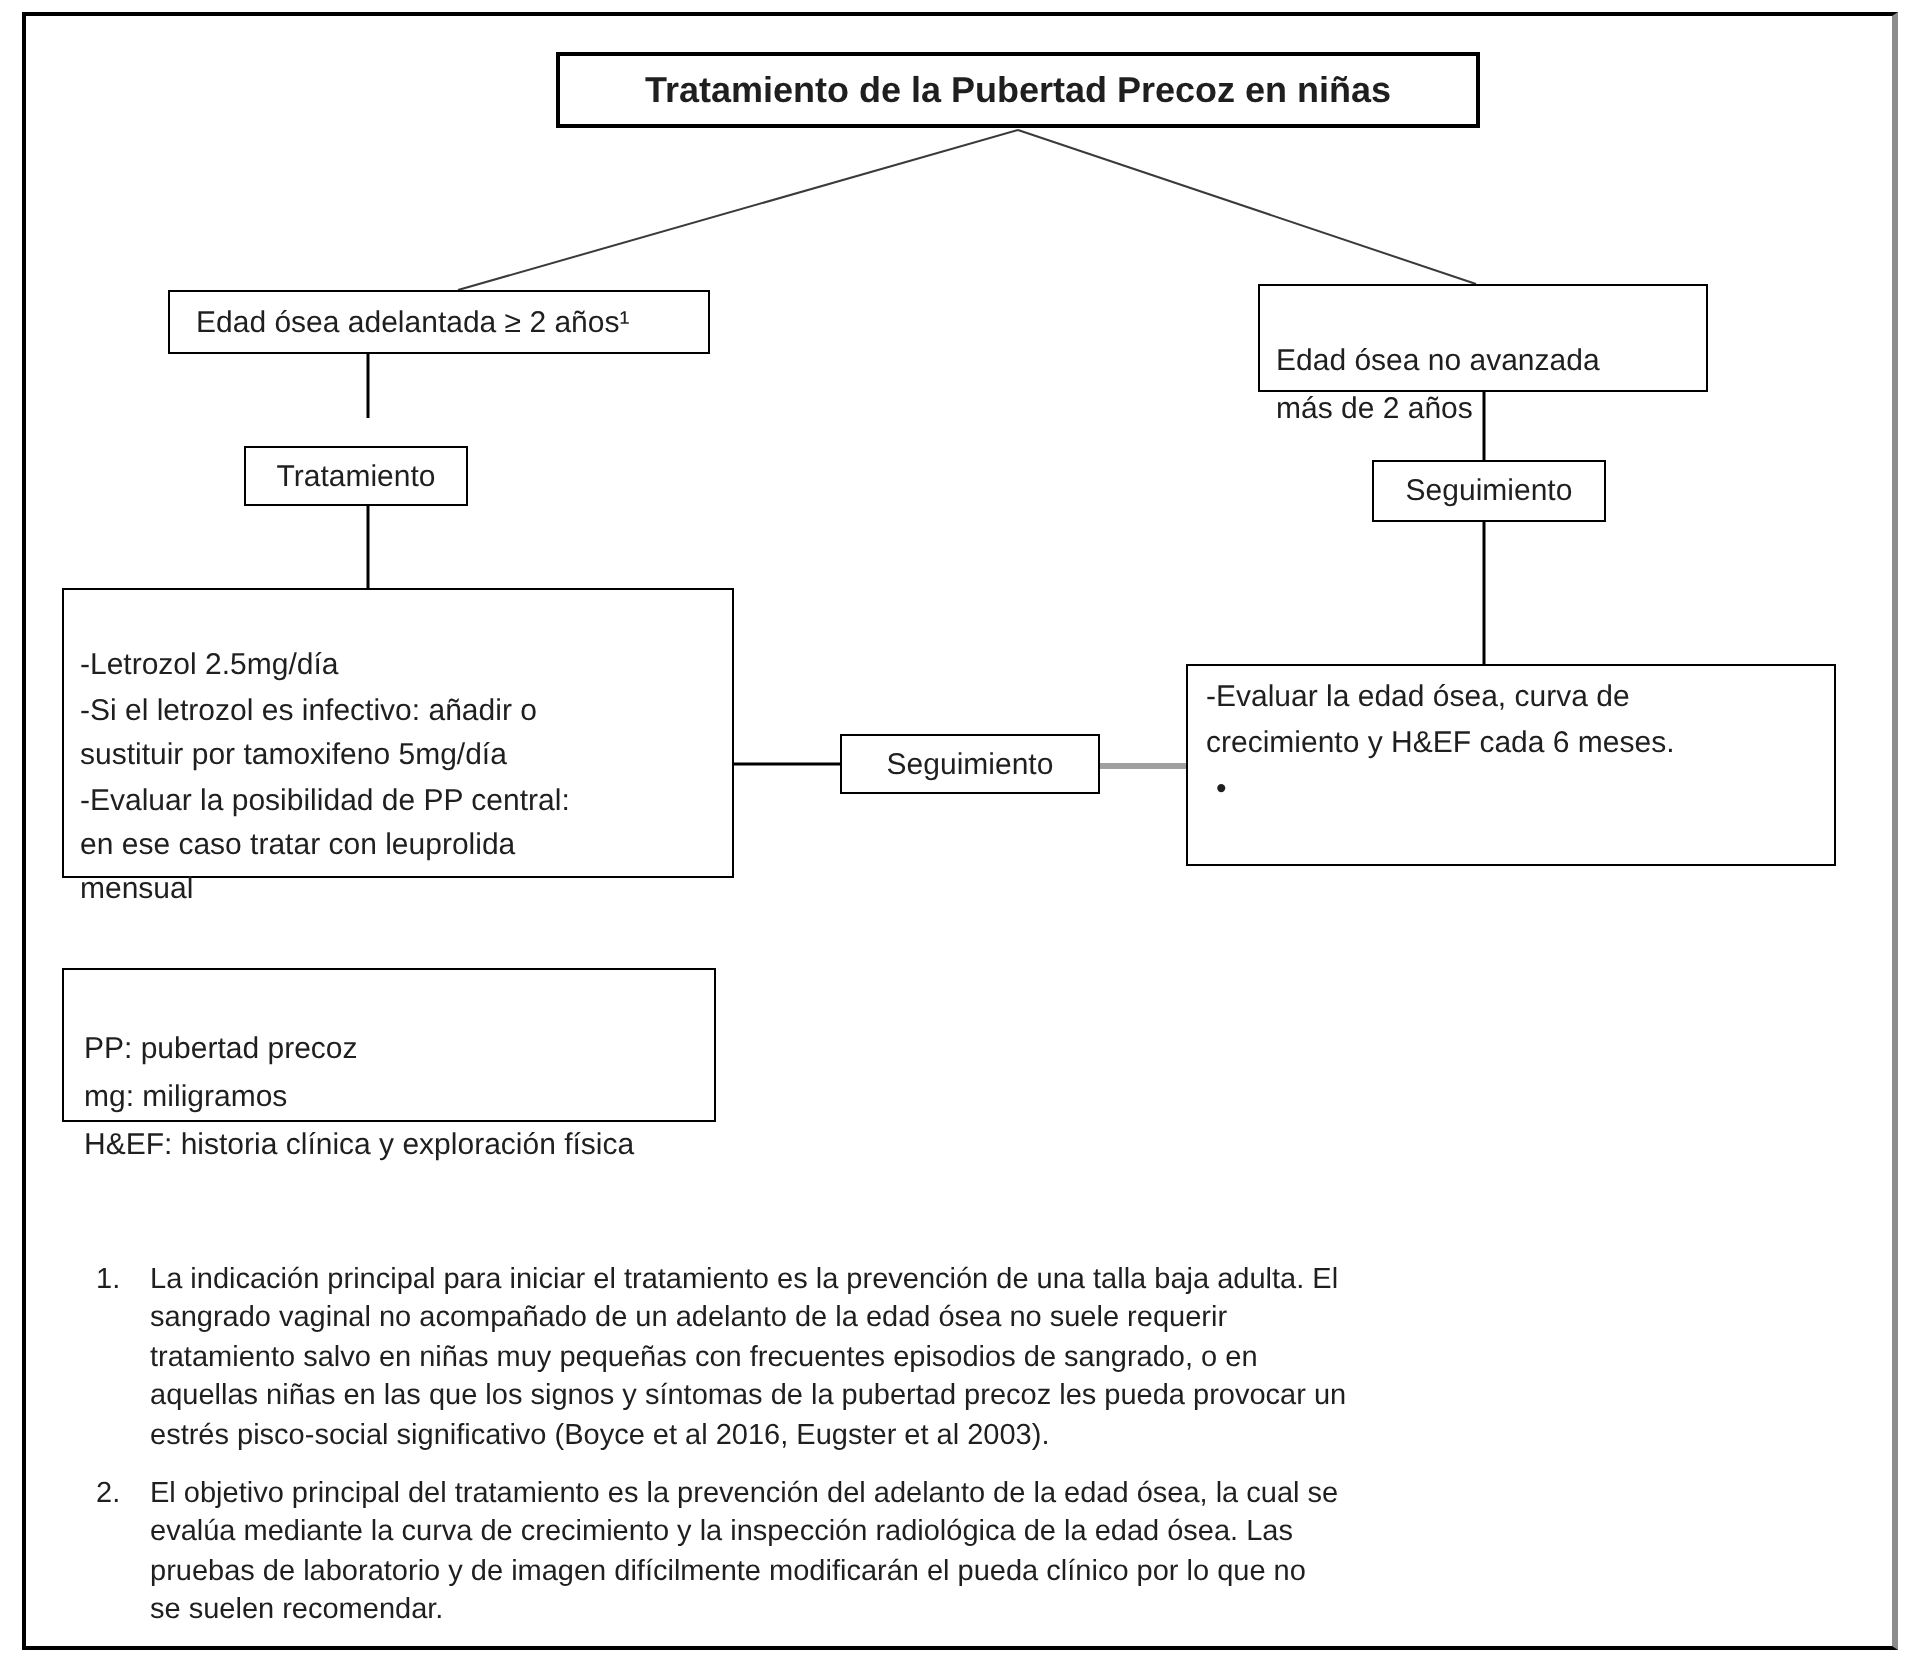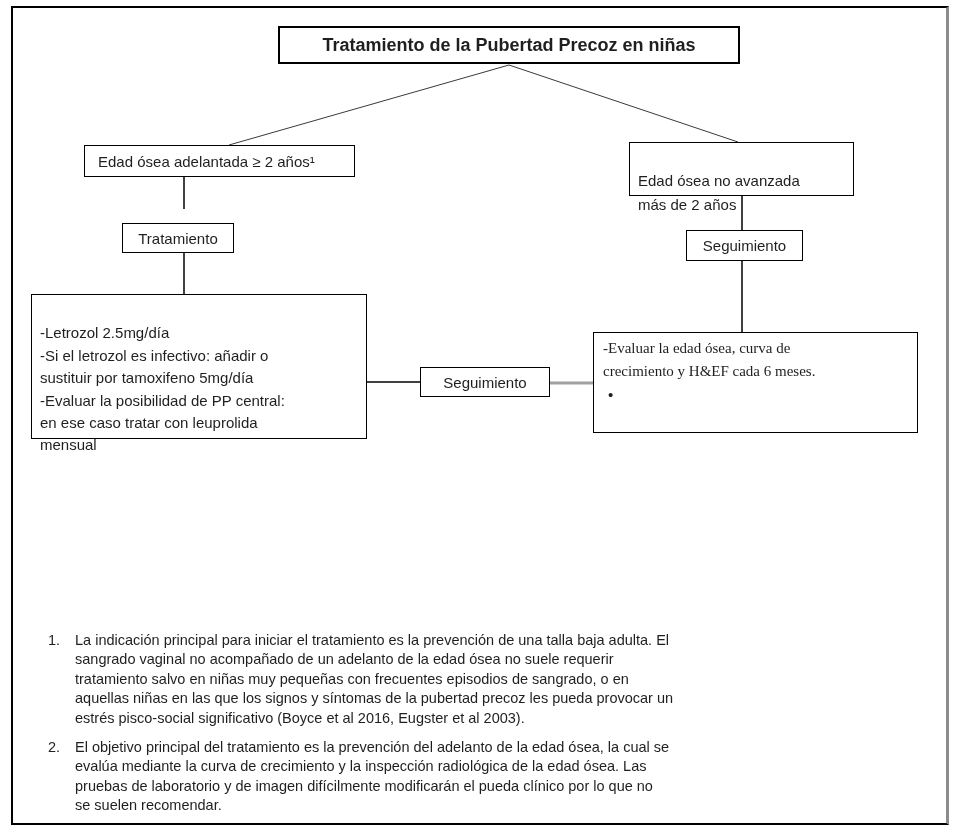--- a/index.html
+++ b/index.html
@@ -56,21 +56,21 @@
     white-space: pre-line;
   }
   .right-followup-box {
     left: 686px; top: 230px; width: 117px; height: 31px;
   }
   .right-detail-box {
     left: 593px; top: 332px; width: 325px; height: 101px;
     padding: 4px 9px;
     line-height: 23px;
   }
-  .pre-lines { white-space: pre-line; font-family: Liberation Serif, serif; }
+  .pre-lines { white-space: pre-line; }
   .bullet-row { display: flex; }
   .bullet-glyph { width: 31px; padding-left: 5px; }
   .bullet-text { white-space: pre-line; flex: 1; }
   .legend-box {
     left: 31px; top: 484px; width: 327px; height: 77px;
     padding: 4px 10px;
     line-height: 24px;
     white-space: pre-line;
   }
   .footnotes {
@@ -144,20 +144,25 @@
   </div>
 
   <div class="box right-detail-box">
     <div class="pre-lines">-Evaluar la edad ósea, curva de
 crecimiento y H&amp;EF cada 6 meses.</div>
     <div class="bullet-row">
       <span class="bullet-glyph">•</span>
     </div>
   </div>
 
+  <div class="box legend-box">
+    <span>PP: pubertad precoz
+mg: miligramos
+H&amp;EF: historia clínica y exploración física</span>
+  </div>
 
   <div class="footnotes">
     <div class="footnote-item">
       <span class="footnote-number">1.</span>
       <span class="footnote-text">La indicación principal para iniciar el tratamiento es la prevención de una talla baja adulta. El
 sangrado vaginal no acompañado de un adelanto de la edad ósea no suele requerir
 tratamiento salvo en niñas muy pequeñas con frecuentes episodios de sangrado, o en
 aquellas niñas en las que los signos y síntomas de la pubertad precoz les pueda provocar un
 estrés pisco-social significativo (Boyce et al 2016, Eugster et al 2003).</span>
     </div>

